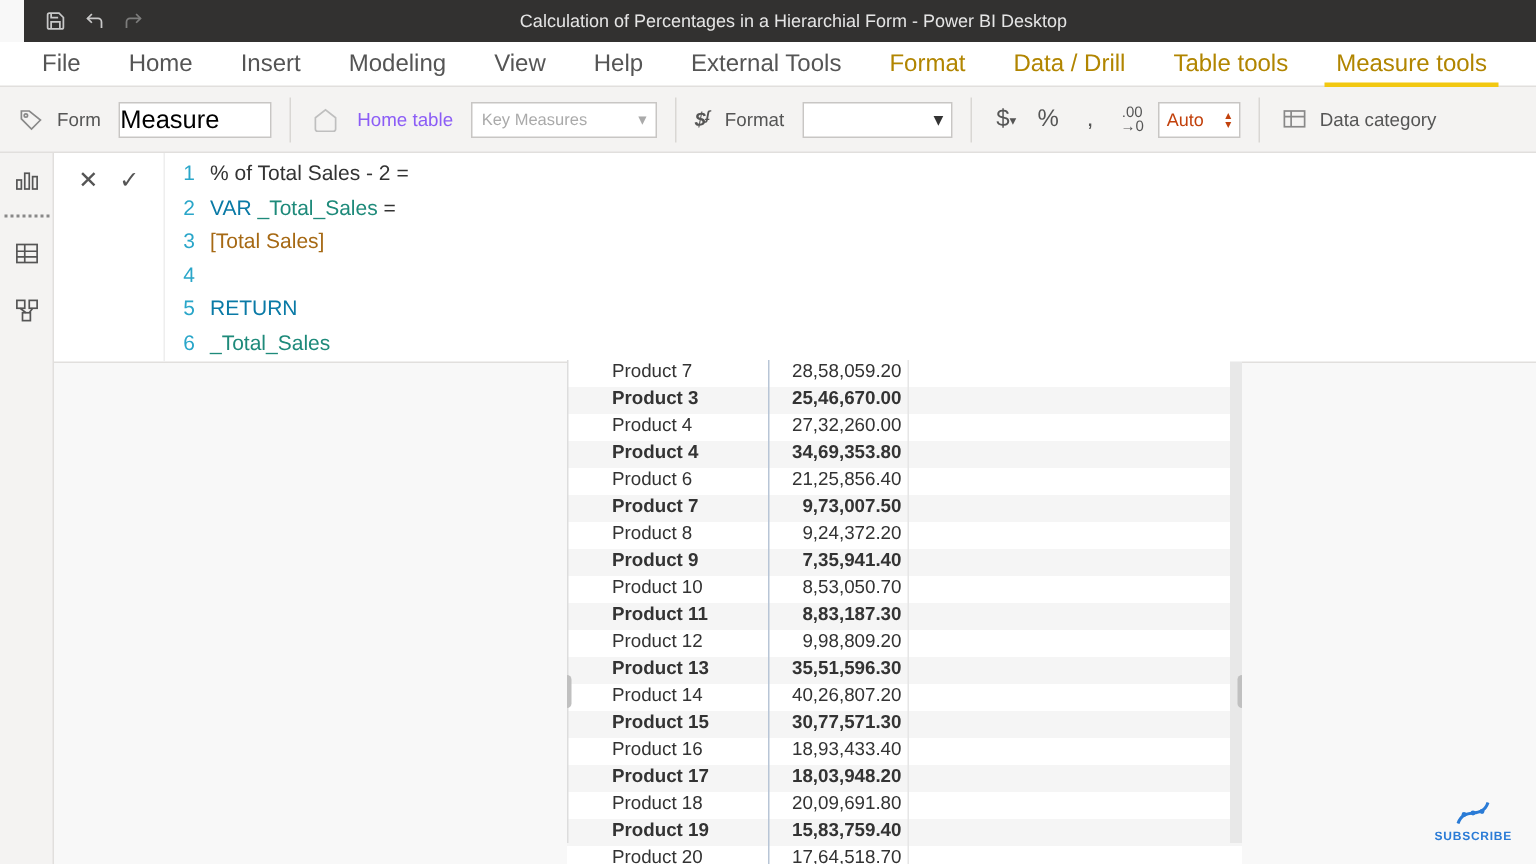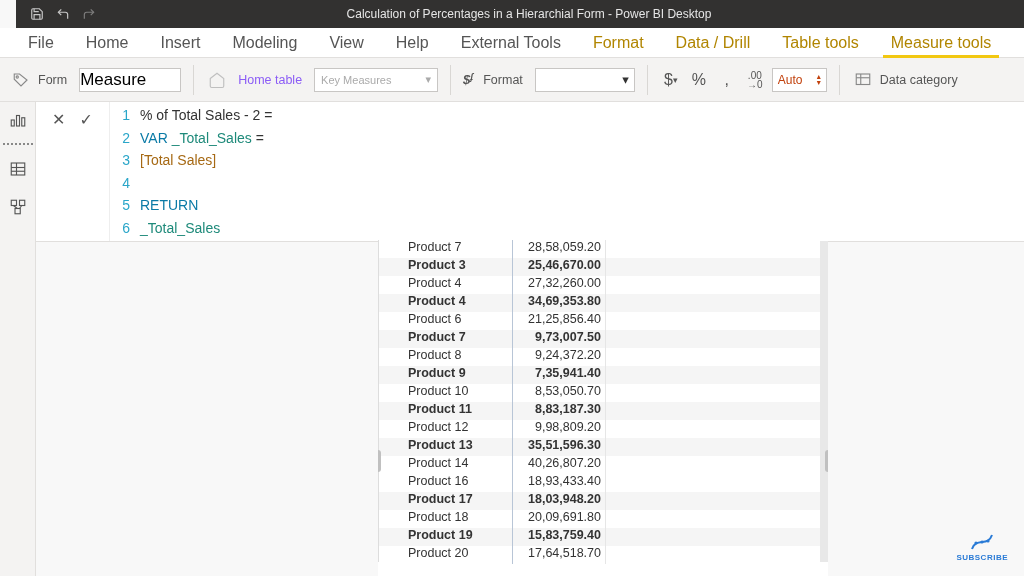--- a/index.html
+++ b/index.html
@@ -260,20 +260,24 @@
         <div class="cell-val">9,98,809.20</div>
       </div>
       <div class="row alt">
         <div class="cell-name">Product 13</div>
         <div class="cell-val">35,51,596.30</div>
       </div>
       <div class="row">
         <div class="cell-name">Product 14</div>
         <div class="cell-val">40,26,807.20</div>
       </div>
+      <div class="row alt">
+        <div class="cell-name">Product 15</div>
+        <div class="cell-val">30,77,571.30</div>
+      </div>
       <div class="row">
         <div class="cell-name">Product 16</div>
         <div class="cell-val">18,93,433.40</div>
       </div>
       <div class="row alt">
         <div class="cell-name">Product 17</div>
         <div class="cell-val">18,03,948.20</div>
       </div>
       <div class="row">
         <div class="cell-name">Product 18</div>

